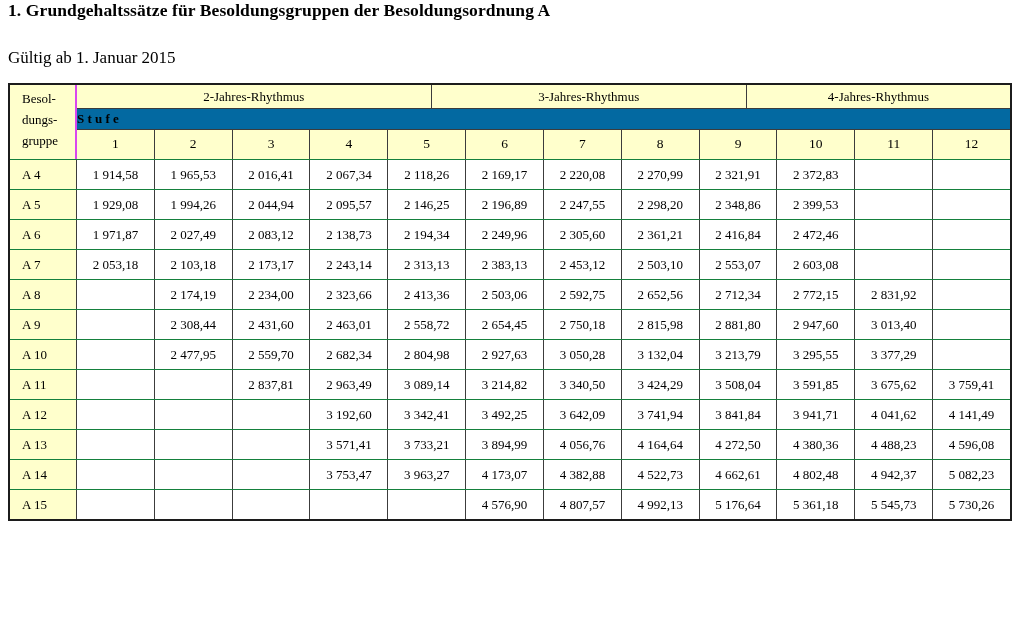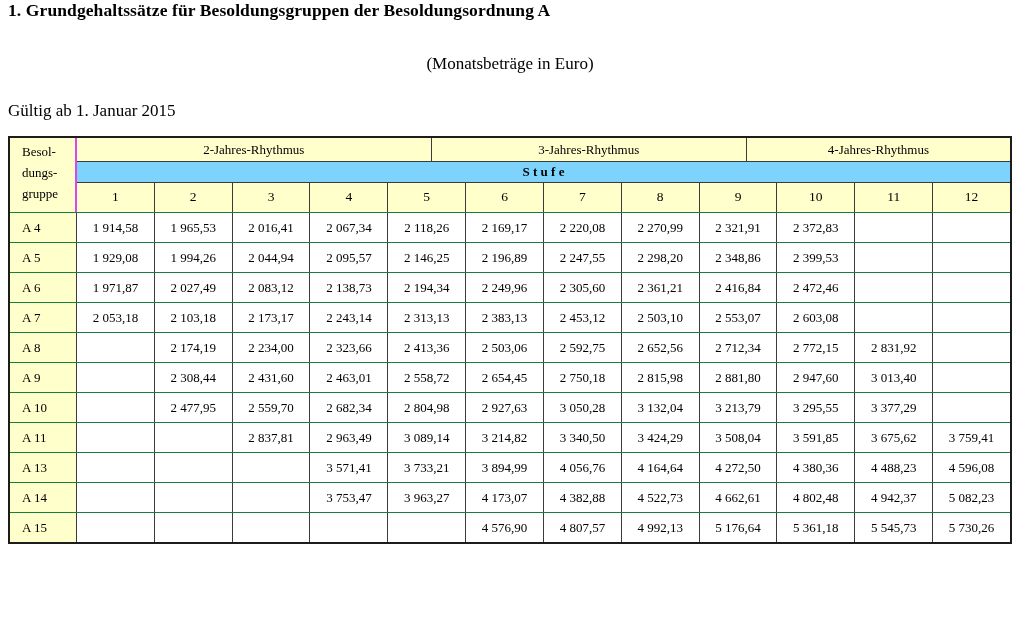--- a/index.html
+++ b/index.html
@@ -57,23 +57,23 @@
     display: flex; align-items: center; justify-content: center;
     font-size: 13px;
   }
   .rhythm-cell:last-child { border-right: none; }
   .rhythm-2y { width: 38.0%; }
   .rhythm-3y { width: 33.8%; }
   .rhythm-4y { width: 28.2%; }
 
   .stufe-row {
     height: 21px;
-    background: #7dd3fc;
+    background: #0369a1;
     border-bottom: 1px solid #3c3c3c;
-    text-align: center;
+    text-align: left;
     font-weight: bold;
     font-size: 13px;
     line-height: 20px;
   }
 
   .stufe-numbers { display: flex; height: 29px; }
   .stufe-num-cell {
     flex: 1 1 0;
     background: #FFFFCC;
     border-right: 1px solid #3c3c3c;
@@ -107,21 +107,20 @@
   }
   .value-cell:last-child { border-right: none; }
 </style>
 </head>
 <body>
 
 <div class="page">
 
   <h1 class="doc-title">1. Grundgehaltssätze für Besoldungsgruppen der Besoldungsordnung A</h1>
 
-  <div class="doc-subtitle">(Monatsbeträge in Euro)</div>
 
   <div class="valid-from">Gültig ab 1. Januar 2015</div>
 
   <div class="salary-table">
 
     <div class="header-block">
       <div class="group-header-cell">
         <div>Besol-</div>
         <div>dungs-</div>
         <div>gruppe</div>
@@ -265,20 +264,35 @@
           <div class="value-cell">3 089,14</div>
           <div class="value-cell">3 214,82</div>
           <div class="value-cell">3 340,50</div>
           <div class="value-cell">3 424,29</div>
           <div class="value-cell">3 508,04</div>
           <div class="value-cell">3 591,85</div>
           <div class="value-cell">3 675,62</div>
           <div class="value-cell">3 759,41</div>
         </div>
         <div class="data-row">
+          <div class="group-cell">A 12</div>
+          <div class="value-cell"></div>
+          <div class="value-cell"></div>
+          <div class="value-cell"></div>
+          <div class="value-cell">3 192,60</div>
+          <div class="value-cell">3 342,41</div>
+          <div class="value-cell">3 492,25</div>
+          <div class="value-cell">3 642,09</div>
+          <div class="value-cell">3 741,94</div>
+          <div class="value-cell">3 841,84</div>
+          <div class="value-cell">3 941,71</div>
+          <div class="value-cell">4 041,62</div>
+          <div class="value-cell">4 141,49</div>
+        </div>
+        <div class="data-row">
           <div class="group-cell">A 13</div>
           <div class="value-cell"></div>
           <div class="value-cell"></div>
           <div class="value-cell"></div>
           <div class="value-cell">3 571,41</div>
           <div class="value-cell">3 733,21</div>
           <div class="value-cell">3 894,99</div>
           <div class="value-cell">4 056,76</div>
           <div class="value-cell">4 164,64</div>
           <div class="value-cell">4 272,50</div>

